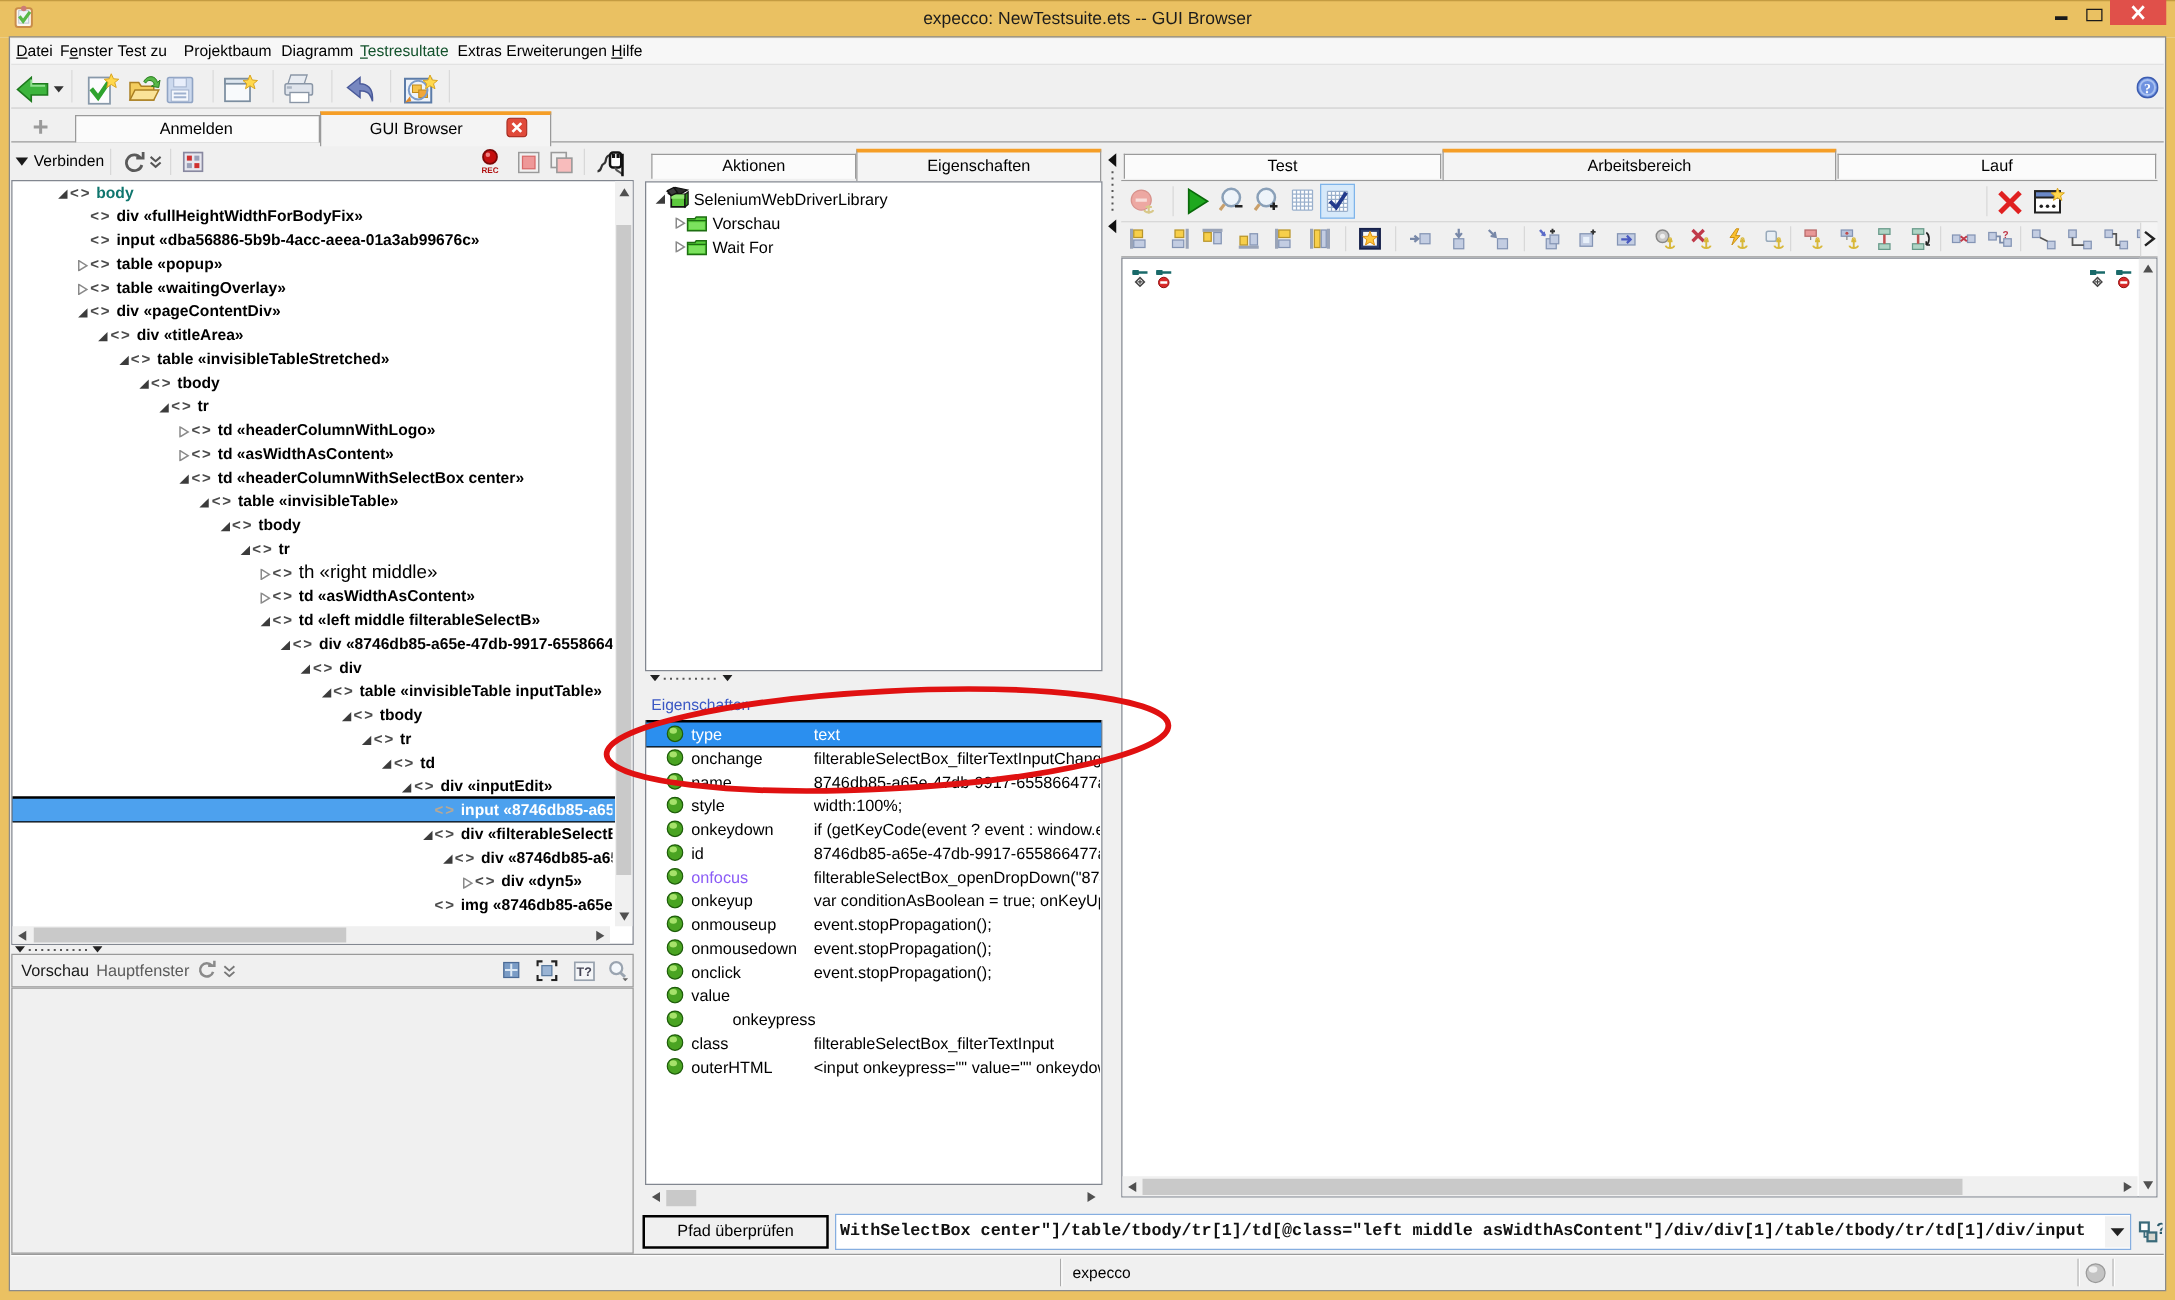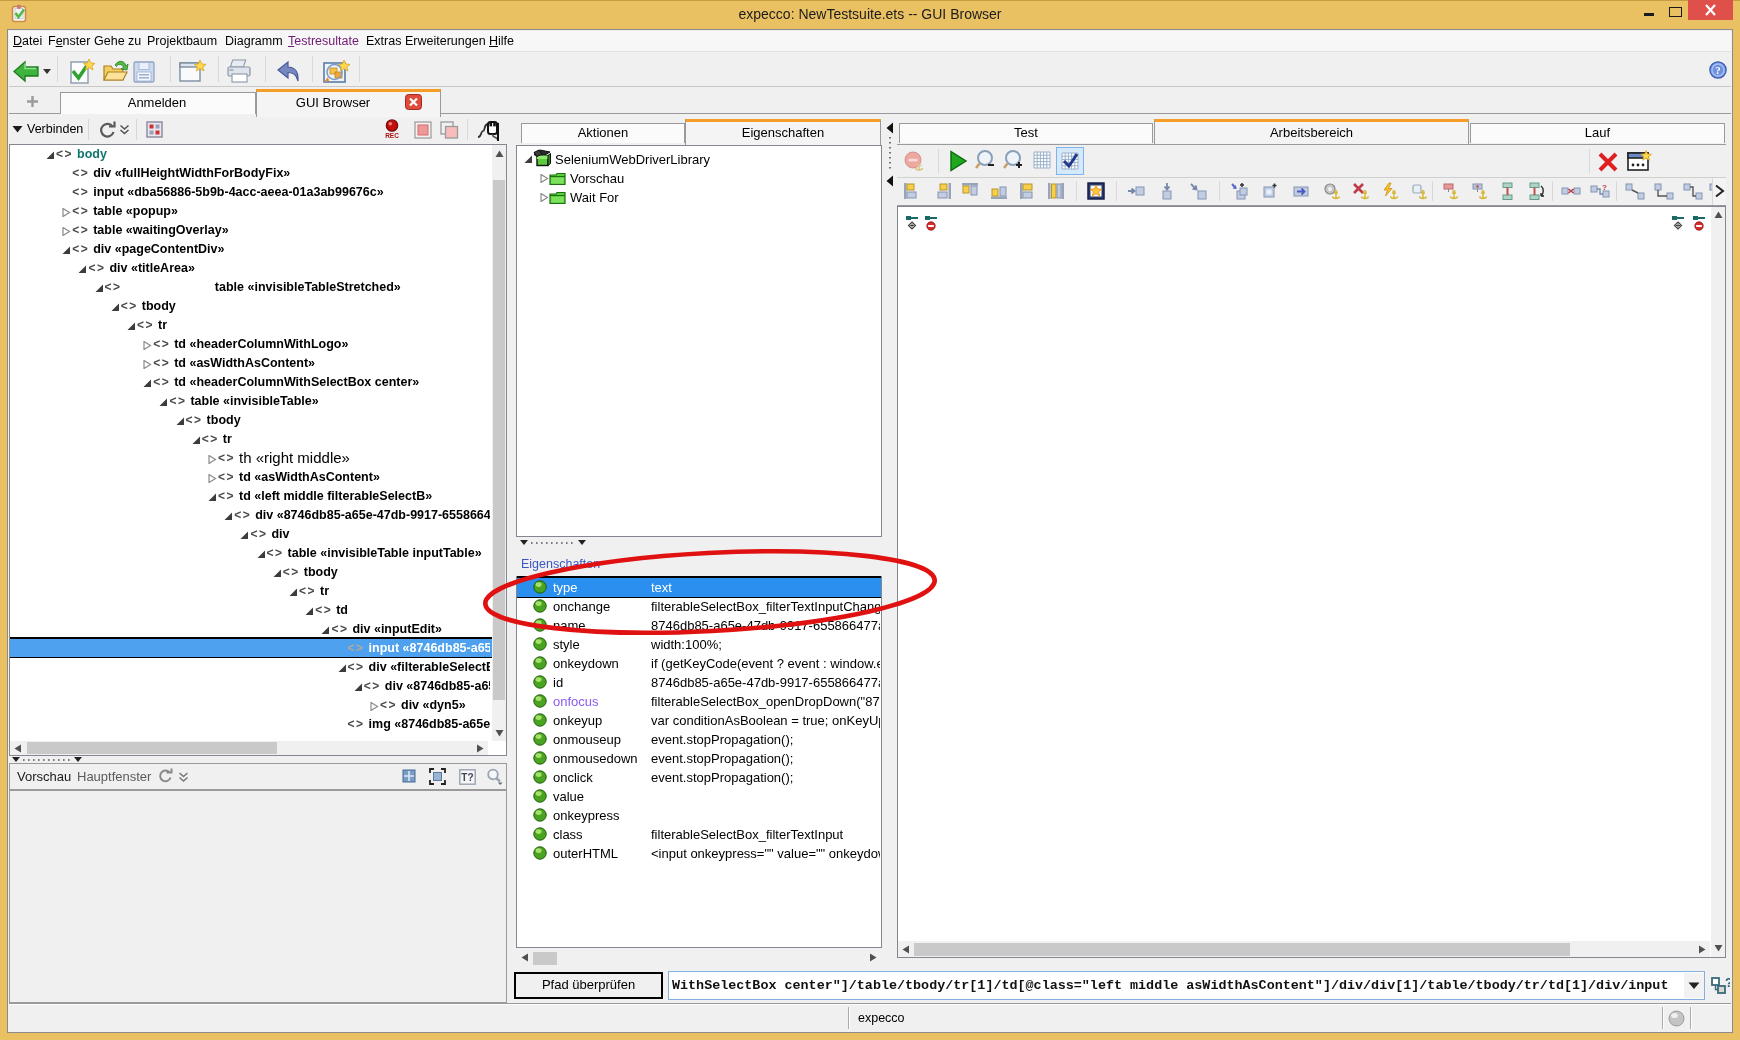--- a/index.html
+++ b/index.html
@@ -23,24 +23,24 @@
 <div class="abs" style="left:1644px;top:13px;width:10px;height:2.5px;background:#1a1a1a;"></div>
 <div class="abs" style="left:1669px;top:7px;width:11px;height:8px;border:1.6px solid #1a1a1a;background:transparent;"></div>
 <div class="abs" style="left:1688px;top:0;width:45px;height:20px;background:#E0504A;"></div>
 <svg class="abs" style="left:1704px;top:4px;" width="13" height="12" viewBox="0 0 13 12">
     <path d="M2 1 L11 11 M11 1 L2 11" stroke="#fff" stroke-width="2.2" fill="none"></path>
   </svg>
 <div class="abs" style="left:9px;top:31px;width:1722px;height:20px;background:#F7F7F7;"></div>
 <div class="abs" style="left:9px;top:51px;width:1722px;height:1px;background:#E2E2E2;"></div>
 <div class="txt" style="left:13px;top:33px;height:17px;line-height:17px;font-size:12.5px;color:#000;"><u>D</u>atei</div>
 <div class="txt" style="left:48px;top:33px;height:17px;line-height:17px;font-size:12.5px;color:#000;text-align:center;">F<u>e</u>nster</div>
-<div class="txt" style="left:94px;top:33px;height:17px;line-height:17px;font-size:12.5px;color:#000;">Gehe zu</div>
+<div class="txt" style="left:94px;top:33px;height:17px;line-height:17px;font-size:12.5px;color:#000;">Test zu</div>
 <div class="txt" style="left:147px;top:33px;height:17px;line-height:17px;font-size:12.5px;color:#000;">Projektbaum</div>
 <div class="txt" style="left:225px;top:33px;height:17px;line-height:17px;font-size:12.5px;color:#000;">Diagramm</div>
-<div class="txt" style="left:288px;top:33px;height:17px;line-height:17px;font-size:12.5px;color:#701a75;"><u>T</u>estresultate</div>
+<div class="txt" style="left:288px;top:33px;height:17px;line-height:17px;font-size:12.5px;color:#14532d;"><u>T</u>estresultate</div>
 <div class="txt" style="left:366px;top:33px;height:17px;line-height:17px;font-size:12.5px;color:#000;">Extras</div>
 <div class="txt" style="left:405px;top:33px;height:17px;line-height:17px;font-size:12.5px;color:#000;">Erweiterungen</div>
 <div class="txt" style="left:489px;top:33px;height:17px;line-height:17px;font-size:12.5px;color:#000;"><u>H</u>ilfe</div>
 <div class="abs" style="left:9px;top:52px;width:1722px;height:34px;background:#F0F0F0;"></div>
 <div class="abs" style="left:9px;top:86px;width:1722px;height:1px;background:#C9C9C9;"></div>
 <div class="abs" style="left:57px;top:56px;width:1px;height:26px;background:#DADADA;"></div>
 <div class="abs" style="left:170px;top:56px;width:1px;height:26px;background:#DADADA;"></div>
 <div class="abs" style="left:218px;top:56px;width:1px;height:26px;background:#DADADA;"></div>
 <div class="abs" style="left:265px;top:56px;width:1px;height:26px;background:#DADADA;"></div>
 <div class="abs" style="left:312px;top:56px;width:1px;height:26px;background:#DADADA;"></div>
@@ -195,21 +195,21 @@
 <div class="txt" style="left:93.2px;top:240.0px;width:396.8px;height:19px;line-height:18.5px;overflow:hidden;font-size:12.5px;font-weight:bold;color:#000;">div «pageContentDiv»</div>
 <svg class="abs" style="left:78.4px;top:264.5px;" width="9" height="9" viewBox="0 0 9 9">
     <polygon points="8,0.5 8,8 0.5,8" fill="#3c3c3c" stroke="none" stroke-width="1"></polygon>
   </svg>
 <div class="txt" style="left:88.4px;top:259.0px;width:20px;height:19px;line-height:18px;font-size:12px;font-weight:bold;color:#4a4a4a;letter-spacing:1.5px;">&lt;&gt;</div>
 <div class="txt" style="left:109.4px;top:259.0px;width:380.6px;height:19px;line-height:18.5px;overflow:hidden;font-size:12.5px;font-weight:bold;color:#000;">div «titleArea»</div>
 <svg class="abs" style="left:94.6px;top:283.5px;" width="9" height="9" viewBox="0 0 9 9">
     <polygon points="8,0.5 8,8 0.5,8" fill="#3c3c3c" stroke="none" stroke-width="1"></polygon>
   </svg>
 <div class="txt" style="left:104.6px;top:278.0px;width:20px;height:19px;line-height:18px;font-size:12px;font-weight:bold;color:#4a4a4a;letter-spacing:1.5px;">&lt;&gt;</div>
-<div class="txt" style="left:125.6px;top:278.0px;width:364.4px;height:19px;line-height:18.5px;overflow:hidden;font-size:12.5px;font-weight:bold;color:#000;text-align:center;">table «invisibleTableStretched»</div>
+<div class="txt" style="left:125.6px;top:278.0px;width:364.4px;height:19px;line-height:18.5px;overflow:hidden;font-size:12.5px;font-weight:bold;color:#000;">table «invisibleTableStretched»</div>
 <svg class="abs" style="left:110.8px;top:302.5px;" width="9" height="9" viewBox="0 0 9 9">
     <polygon points="8,0.5 8,8 0.5,8" fill="#3c3c3c" stroke="none" stroke-width="1"></polygon>
   </svg>
 <div class="txt" style="left:120.8px;top:297.0px;width:20px;height:19px;line-height:18px;font-size:12px;font-weight:bold;color:#4a4a4a;letter-spacing:1.5px;">&lt;&gt;</div>
 <div class="txt" style="left:141.8px;top:297.0px;width:348.2px;height:19px;line-height:18.5px;overflow:hidden;font-size:12.5px;font-weight:bold;color:#000;">tbody</div>
 <svg class="abs" style="left:127.0px;top:321.5px;" width="9" height="9" viewBox="0 0 9 9">
     <polygon points="8,0.5 8,8 0.5,8" fill="#3c3c3c" stroke="none" stroke-width="1"></polygon>
   </svg>
 <div class="txt" style="left:137.0px;top:316.0px;width:20px;height:19px;line-height:18px;font-size:12px;font-weight:bold;color:#4a4a4a;letter-spacing:1.5px;">&lt;&gt;</div>
 <div class="txt" style="left:158.0px;top:316.0px;width:332.0px;height:19px;line-height:18.5px;overflow:hidden;font-size:12.5px;font-weight:bold;color:#000;">tr</div>
@@ -458,21 +458,21 @@
 <div class="txt" style="left:651px;top:767.5px;width:229px;height:19px;line-height:19px;overflow:hidden;font-size:13px;color:#000;">event.stopPropagation();</div>
 <svg class="abs" style="left:533px;top:789.0px;" width="14" height="14" viewBox="0 0 14 14">
     <circle cx="7" cy="7" r="6.2" fill="#4aa422" stroke="#1e5c0a" stroke-width="1"></circle>
     <ellipse cx="5.6" cy="4.6" rx="3" ry="2.4" fill="#a6e26a"></ellipse>
   </svg>
 <div class="txt" style="left:553px;top:786.5px;height:19px;line-height:19px;font-size:13px;color:#000;">value</div>
 <svg class="abs" style="left:533px;top:808.0px;" width="14" height="14" viewBox="0 0 14 14">
     <circle cx="7" cy="7" r="6.2" fill="#4aa422" stroke="#1e5c0a" stroke-width="1"></circle>
     <ellipse cx="5.6" cy="4.6" rx="3" ry="2.4" fill="#a6e26a"></ellipse>
   </svg>
-<div class="txt" style="left:553px;top:805.5px;height:19px;line-height:19px;font-size:13px;color:#000;">onkeypress</div>
+<div class="txt" style="left:586px;top:805.5px;height:19px;line-height:19px;font-size:13px;color:#000;">onkeypress</div>
 <svg class="abs" style="left:533px;top:827.0px;" width="14" height="14" viewBox="0 0 14 14">
     <circle cx="7" cy="7" r="6.2" fill="#4aa422" stroke="#1e5c0a" stroke-width="1"></circle>
     <ellipse cx="5.6" cy="4.6" rx="3" ry="2.4" fill="#a6e26a"></ellipse>
   </svg>
 <div class="txt" style="left:553px;top:824.5px;height:19px;line-height:19px;font-size:13px;color:#000;">class</div>
 <div class="txt" style="left:651px;top:824.5px;width:229px;height:19px;line-height:19px;overflow:hidden;font-size:13px;color:#000;">filterableSelectBox_filterTextInput</div>
 <svg class="abs" style="left:533px;top:846.0px;" width="14" height="14" viewBox="0 0 14 14">
     <circle cx="7" cy="7" r="6.2" fill="#4aa422" stroke="#1e5c0a" stroke-width="1"></circle>
     <ellipse cx="5.6" cy="4.6" rx="3" ry="2.4" fill="#a6e26a"></ellipse>
   </svg>

